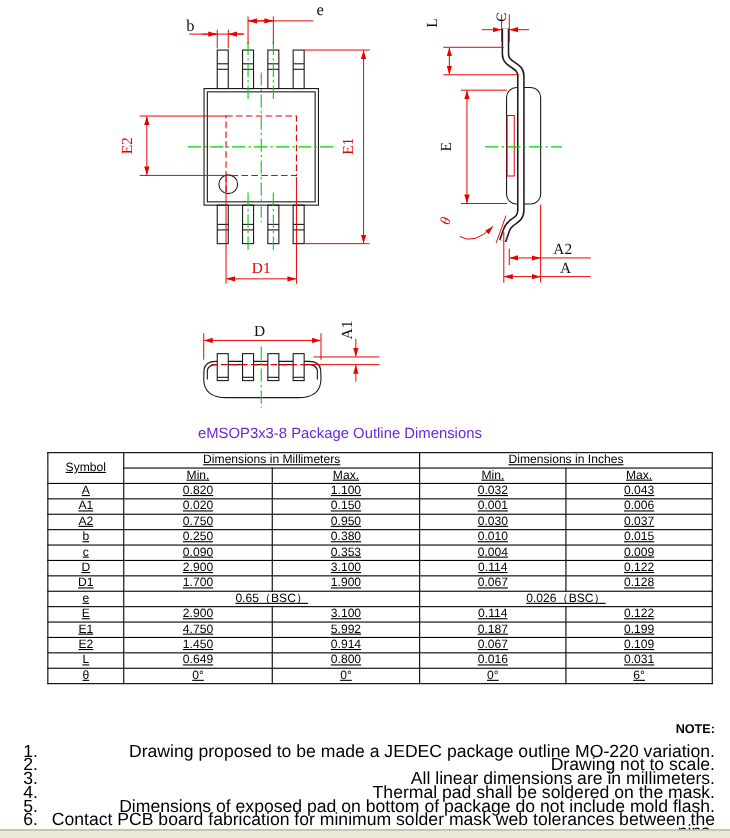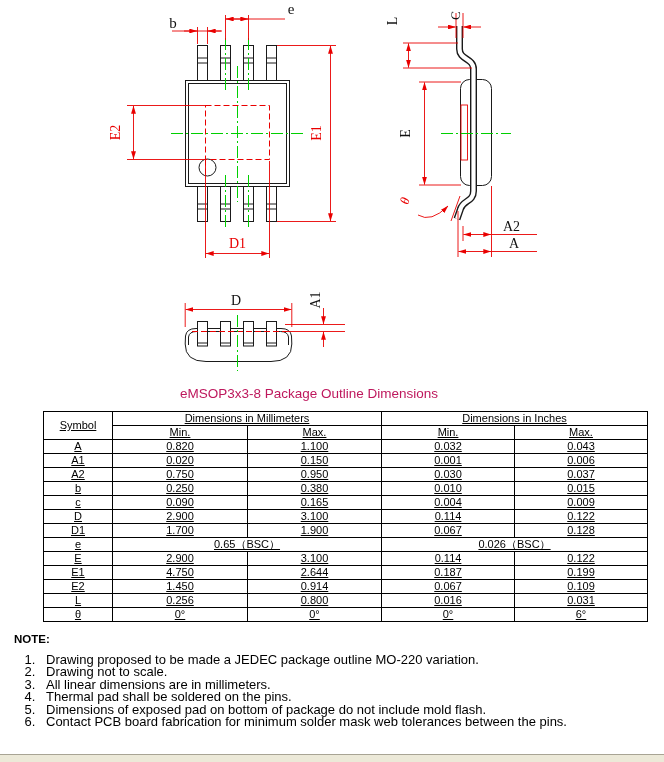--- a/index.html
+++ b/index.html
@@ -7,40 +7,40 @@
     position:relative;
     width:664px;height:762px;
     background:#ffffff;
     font-family:"Liberation Sans",sans-serif;
     color:#000;
     overflow:hidden;
   }
   .drawings{position:absolute;top:0;left:0;}
   .doc-title{
     position:absolute;top:386px;left:0;width:618px;
-    text-align:center;font-size:13.5px;color:#be185d;
+    text-align:center;font-size:13.5px;color:#6d28d9;
   }
   table.dims{
     position:absolute;top:411px;left:43px;width:604px;
     border-collapse:collapse;table-layout:fixed;
     font-size:11px;
     text-decoration:underline;
   }
   table.dims th,table.dims td{
     border:1px solid #000;
     font-weight:normal;
     text-align:center;
     padding:0;height:13px;line-height:13px;
     overflow:hidden;white-space:nowrap;
   }
-  .notes{position:absolute;top:633px;left:14px;width:636px;}
+  .notes{position:absolute;top:657px;left:14px;width:636px;text-align:right;}
   .notes-heading{font-size:11.5px;font-weight:bold;}
   ol.note-list{
     margin:9px 0 0 0;padding-left:25px;
-    font-size:13px;
+    font-size:16px;
   }
   ol.note-list li{padding-left:7px;line-height:11.2px;margin-bottom:1.2px;}
   .bottom-strip{
     position:absolute;left:0;bottom:0;width:664px;height:7px;
     background:#ece9d8;border-top:1px solid #a8a494;
   }
 </style>
 </head>
 <body>
 
@@ -272,21 +272,21 @@
       <tr>
         <td>b</td>
         <td>0.250</td>
         <td>0.380</td>
         <td>0.010</td>
         <td>0.015</td>
       </tr>
       <tr>
         <td>c</td>
         <td>0.090</td>
-        <td>0.165</td>
+        <td>0.353</td>
         <td>0.004</td>
         <td>0.009</td>
       </tr>
       <tr>
         <td>D</td>
         <td>2.900</td>
         <td>3.100</td>
         <td>0.114</td>
         <td>0.122</td>
       </tr>
@@ -305,55 +305,55 @@
       <tr>
         <td>E</td>
         <td>2.900</td>
         <td>3.100</td>
         <td>0.114</td>
         <td>0.122</td>
       </tr>
       <tr>
         <td>E1</td>
         <td>4.750</td>
-        <td>2.644</td>
+        <td>5.992</td>
         <td>0.187</td>
         <td>0.199</td>
       </tr>
       <tr>
         <td>E2</td>
         <td>1.450</td>
         <td>0.914</td>
         <td>0.067</td>
         <td>0.109</td>
       </tr>
       <tr>
         <td>L</td>
-        <td>0.256</td>
+        <td>0.649</td>
         <td>0.800</td>
         <td>0.016</td>
         <td>0.031</td>
       </tr>
       <tr>
         <td>θ</td>
         <td>0°</td>
         <td>0°</td>
         <td>0°</td>
         <td>6°</td>
       </tr>
     </tbody>
   </table>
 
   <div class="notes">
     <div class="notes-heading">NOTE:</div>
     <ol class="note-list">
       <li>Drawing proposed to be made a JEDEC package outline MO-220 variation.</li>
       <li>Drawing not to scale.</li>
       <li>All linear dimensions are in millimeters.</li>
-      <li>Thermal pad shall be soldered on the pins.</li>
+      <li>Thermal pad shall be soldered on the mask.</li>
       <li>Dimensions of exposed pad on bottom of package do not include mold flash.</li>
       <li>Contact PCB board fabrication for minimum solder mask web tolerances between the pins.</li>
     </ol>
   </div>
 
   <div class="bottom-strip"></div>
 
 </div>
 
 </body></html>

